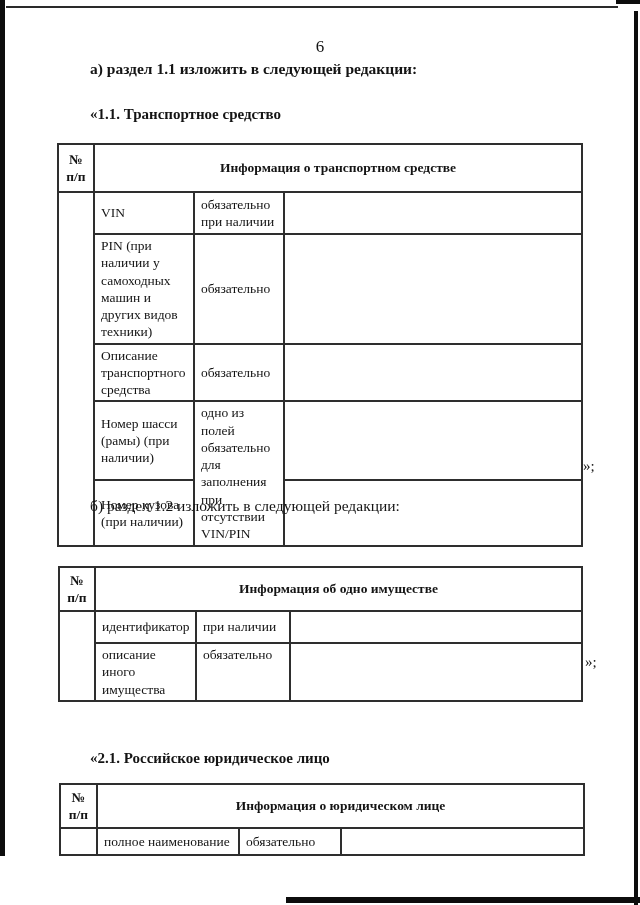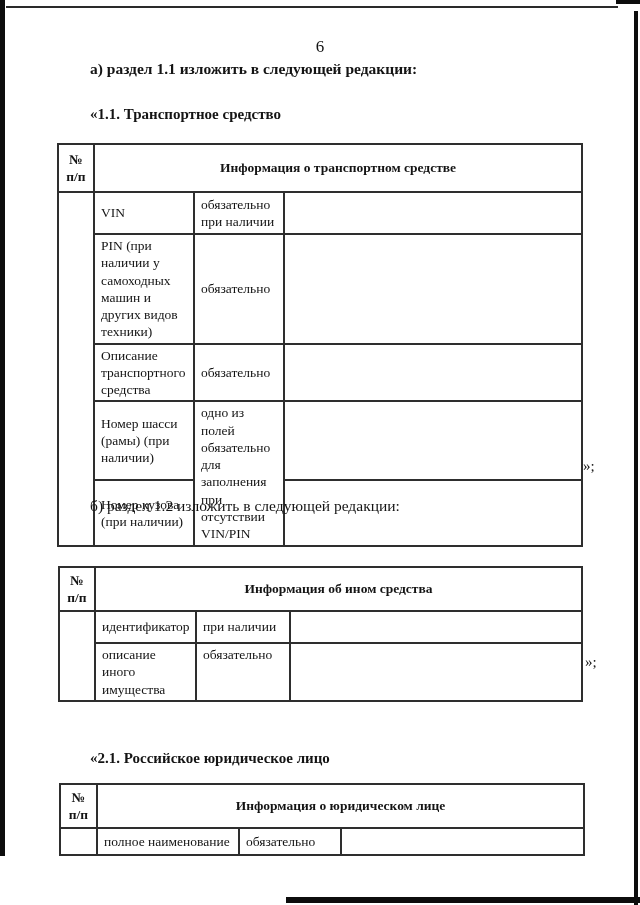--- a/index.html
+++ b/index.html
@@ -125,21 +125,21 @@
         <col style="width:101px">
         <col style="width:94px">
         <col style="width:292px">
       </colgroup>
     <tbody>
         <tr style="height:44px;">
       <td class="hdr-num">
         <div>№</div>
         <div>п/п</div>
       </td>
-      <td class="hdr-info" colspan="3">Информация об ином средства</td>
+      <td class="hdr-info" colspan="3">Информация об одно имуществе</td>
     </tr>
     <tr style="height:32px;">
       <td rowspan="2"></td>
       <td>идентификатор</td>
       <td class="req-l">при наличии</td>
       <td class="boxcell">
         <div class="boxes">
               <div class="box"></div>
               <div class="box"></div>
               <div class="box"></div>

